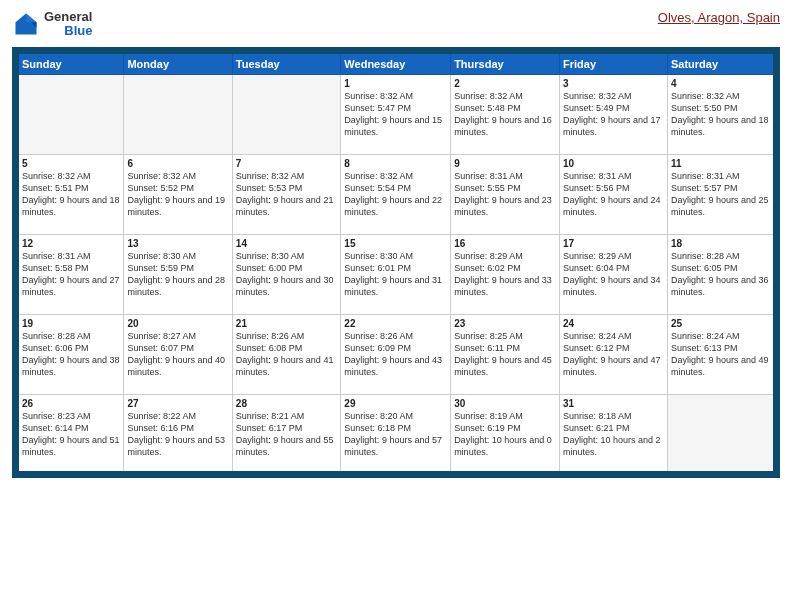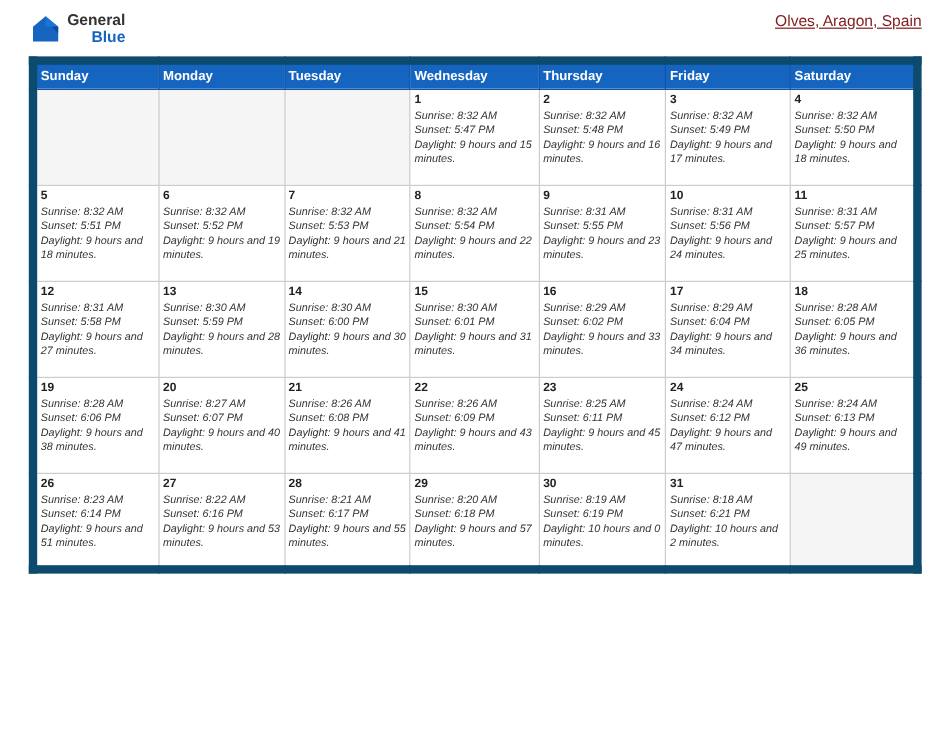--- a/index.html
+++ b/index.html
@@ -7,21 +7,21 @@
       font-family: Arial, sans-serif;
       background: #fff;
       width: 792px;
       height: 612px;
       overflow: hidden;
     }
     .page {
       width: 792px;
       height: 612px;
       background: #fff;
-      padding: 10px 24px;
+      padding: 10px 12px;
     }
     .header {
       display: flex;
       justify-content: space-between;
       align-items: flex-start;
       margin-bottom: 8px;
     }
     .logo {
       display: flex;
       align-items: center;
@@ -95,21 +95,20 @@
       font-size: 10px;
       font-weight: bold;
       color: #222;
       display: block;
       margin-bottom: 1px;
     }
     .day-info {
       font-size: 9px;
       color: #333;
       line-height: 1.35;
-      font-style: italic;
     }
   </style>
 </head>
 <body>
 
 <div class="page">
   <div class="header">
     <div class="logo">
       <svg class="logo-icon" viewBox="0 0 32 32" xmlns="http://www.w3.org/2000/svg">
         <polygon points="16,4 28,14 28,28 4,28 4,14" fill="#1565c0"></polygon>

